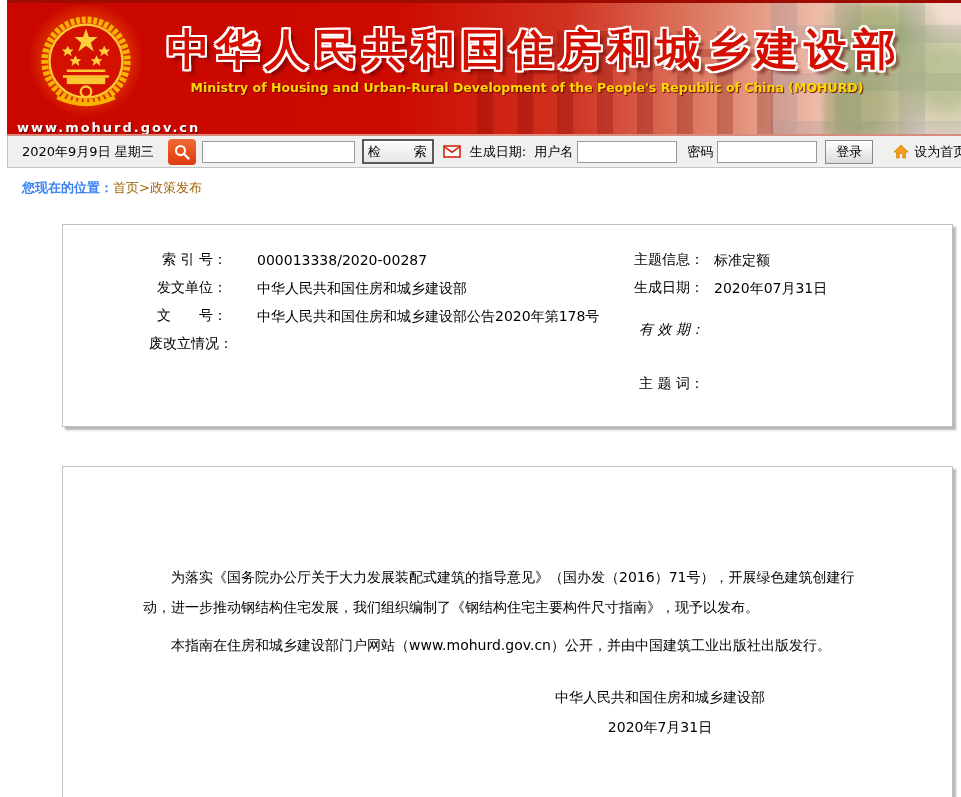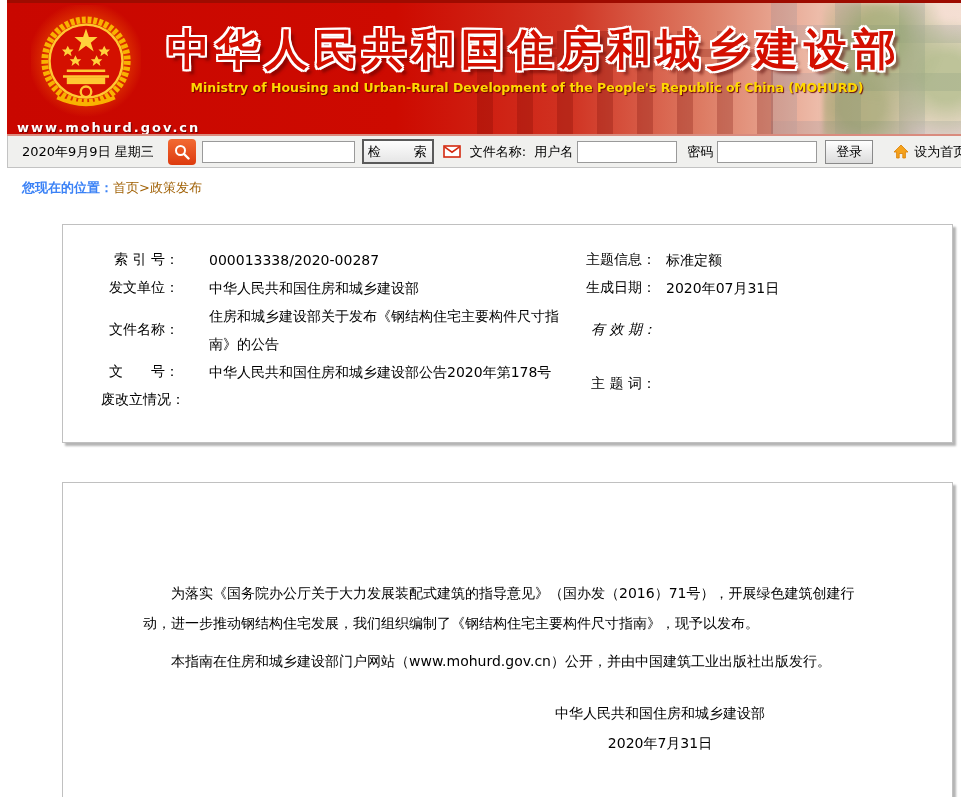--- a/index.html
+++ b/index.html
@@ -90,21 +90,21 @@
   
   .breadcrumb { margin: 11px 0 0 1px; font-size: 13px; }
   .bc-prefix { color: #3b82f6; font-weight: bold; margin-left: 14px; }
   .bc-path { color: #a16207; cursor: pointer; }
 
   
   .box {
     width: 891px; margin-left: 55px; background: #fff;
     border: 1px solid #c0c0c0; box-shadow: 3px 3px 2px #b5b5b5;
   }
-  .box.meta { margin-top: 27px; }
+  .box.meta { margin-top: 27px; padding-left: 48px; }
   .box.ann { margin-top: 39px; min-height: 380px; }
 
   .meta-inner { display: flex; padding: 21px 16px 28px 38px; font-size: 14px; }
   .meta-col.left  { width: 485px; }
   .meta-col.right { flex: 1; }
   .meta-row { display: flex; align-items: center; min-height: 28px; }
   .meta-label { width: 78px; text-align: right; white-space: pre; flex-shrink: 0; margin-right: 30px; }
   .meta-col.right .meta-label { width: 70px; margin-right: 10px; }
   .meta-value { line-height: 28px; }
   .meta-col.left .meta-value { max-width: 355px; }
@@ -159,21 +159,21 @@
     </span>
     <input class="tb-input search" style="">
     <button class="btn-search">检　索</button>
 
     <span class="tb-mail">
       <svg width="18" height="13" viewBox="0 0 18 13">
         <rect x="1" y="1" width="16" height="11" fill="#fff" stroke="#d42a10" stroke-width="1.6"></rect>
         <path d="M1.5 1.8 L9 7.2 L16.5 1.8" fill="none" stroke="#d42a10" stroke-width="1.6"></path>
       </svg>
     </span>
-    <span class="tb-label">文件名称:</span>
+    <span class="tb-label">生成日期:</span>
     <span class="tb-label">用户名</span>
     <input class="tb-input user" style="">
     <span class="tb-label tb-gap">密码</span>
     <input class="tb-input pass" style="">
     <button class="btn-login">登录</button>
 
     <span class="tb-home">
       <svg width="16" height="15" viewBox="0 0 16 15">
         <polygon points="8,1 15,8 12.4,8 12.4,14 9.8,14 9.8,9.5 6.2,9.5 6.2,14 3.6,14 3.6,8 1,8" fill="#f5a21c" stroke="#d97e00" stroke-width=".8"></polygon>
       </svg>
@@ -191,24 +191,20 @@
       <div class="meta-col left">
         <div class="meta-row">
           <span class="meta-label">索 引 号：</span>
           <span class="meta-value">000013338/2020-00287</span>
         </div>
         <div class="meta-row">
           <span class="meta-label">发文单位：</span>
           <span class="meta-value">中华人民共和国住房和城乡建设部</span>
         </div>
         <div class="meta-row">
-          <span class="meta-label">文件名称：</span>
-          <span class="meta-value">住房和城乡建设部关于发布《钢结构住宅主要构件尺寸指南》的公告</span>
-        </div>
-        <div class="meta-row">
           <span class="meta-label">文　　号：</span>
           <span class="meta-value">中华人民共和国住房和城乡建设部公告2020年第178号</span>
         </div>
         <div class="meta-row">
           <span class="meta-label">废改立情况：</span>
           <span class="meta-value"></span>
         </div>
       </div>
       <div class="meta-col right">
         <div class="meta-row">

